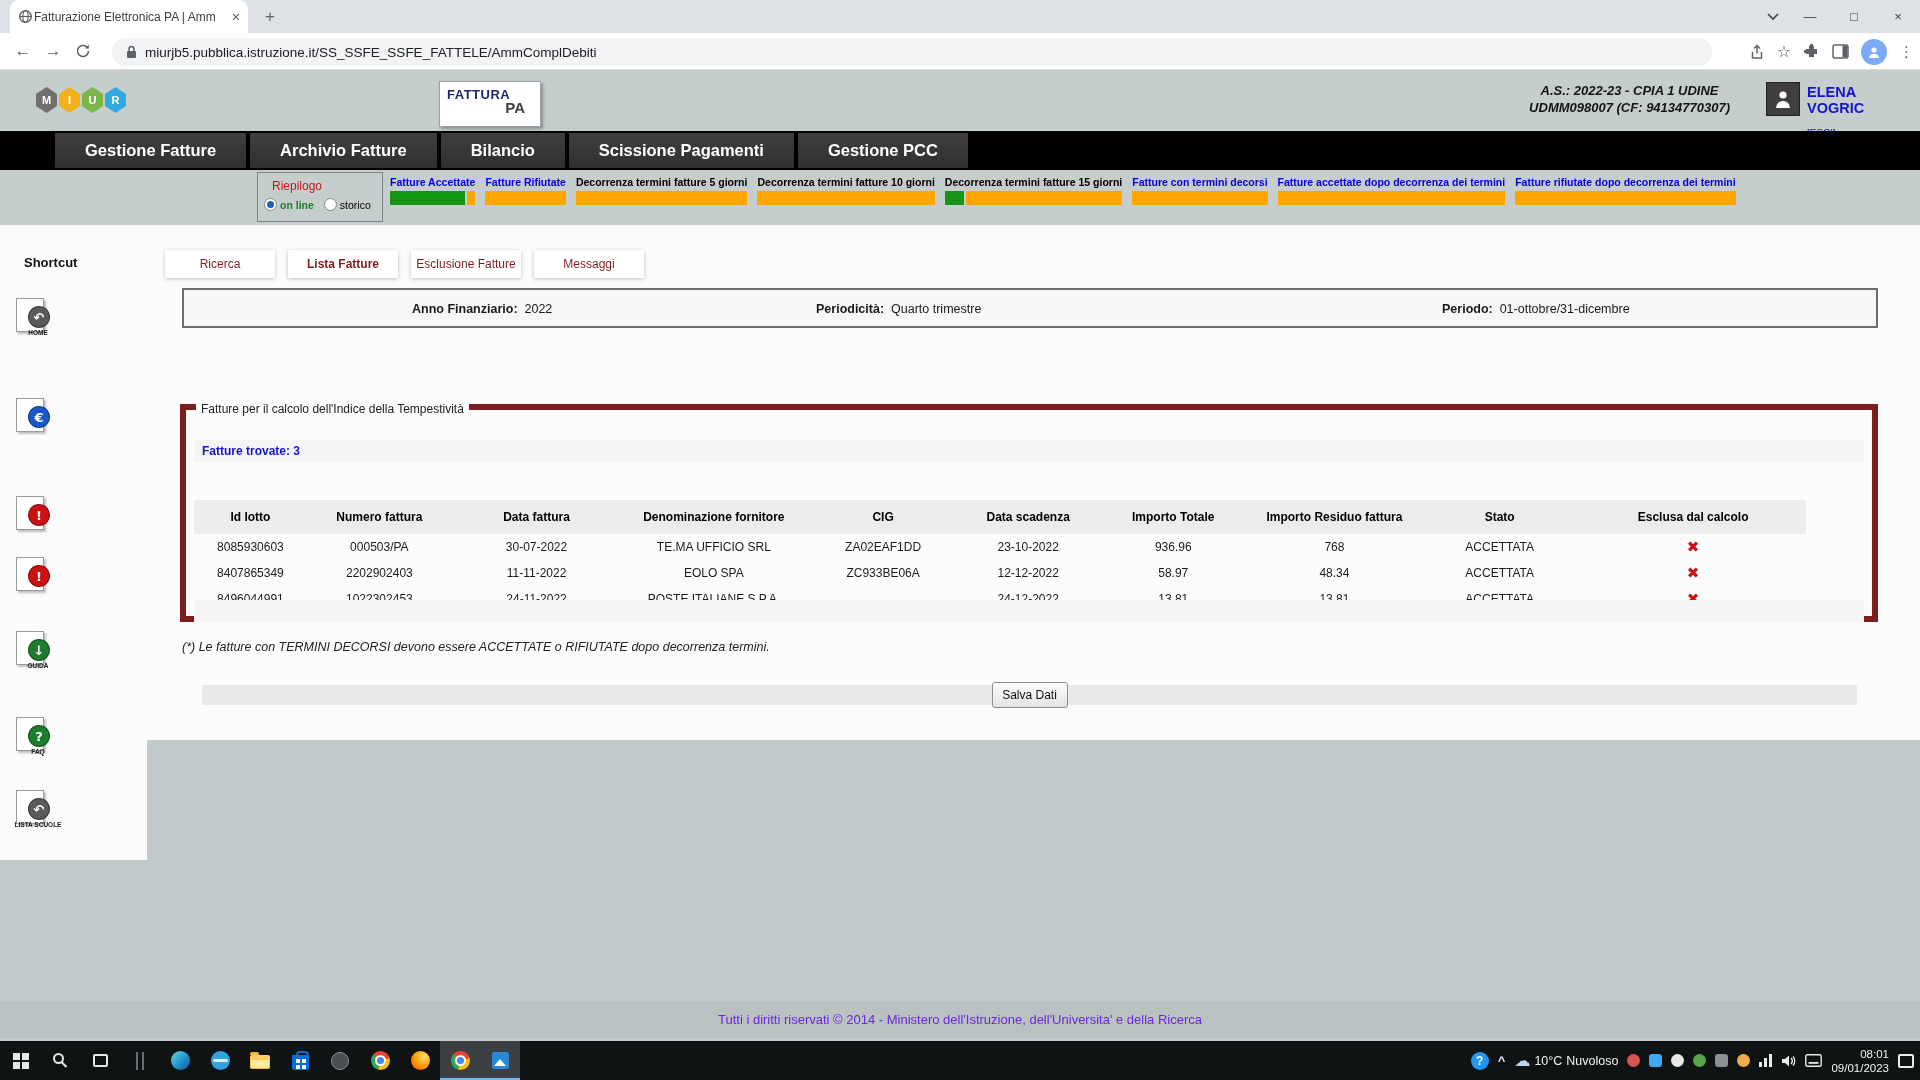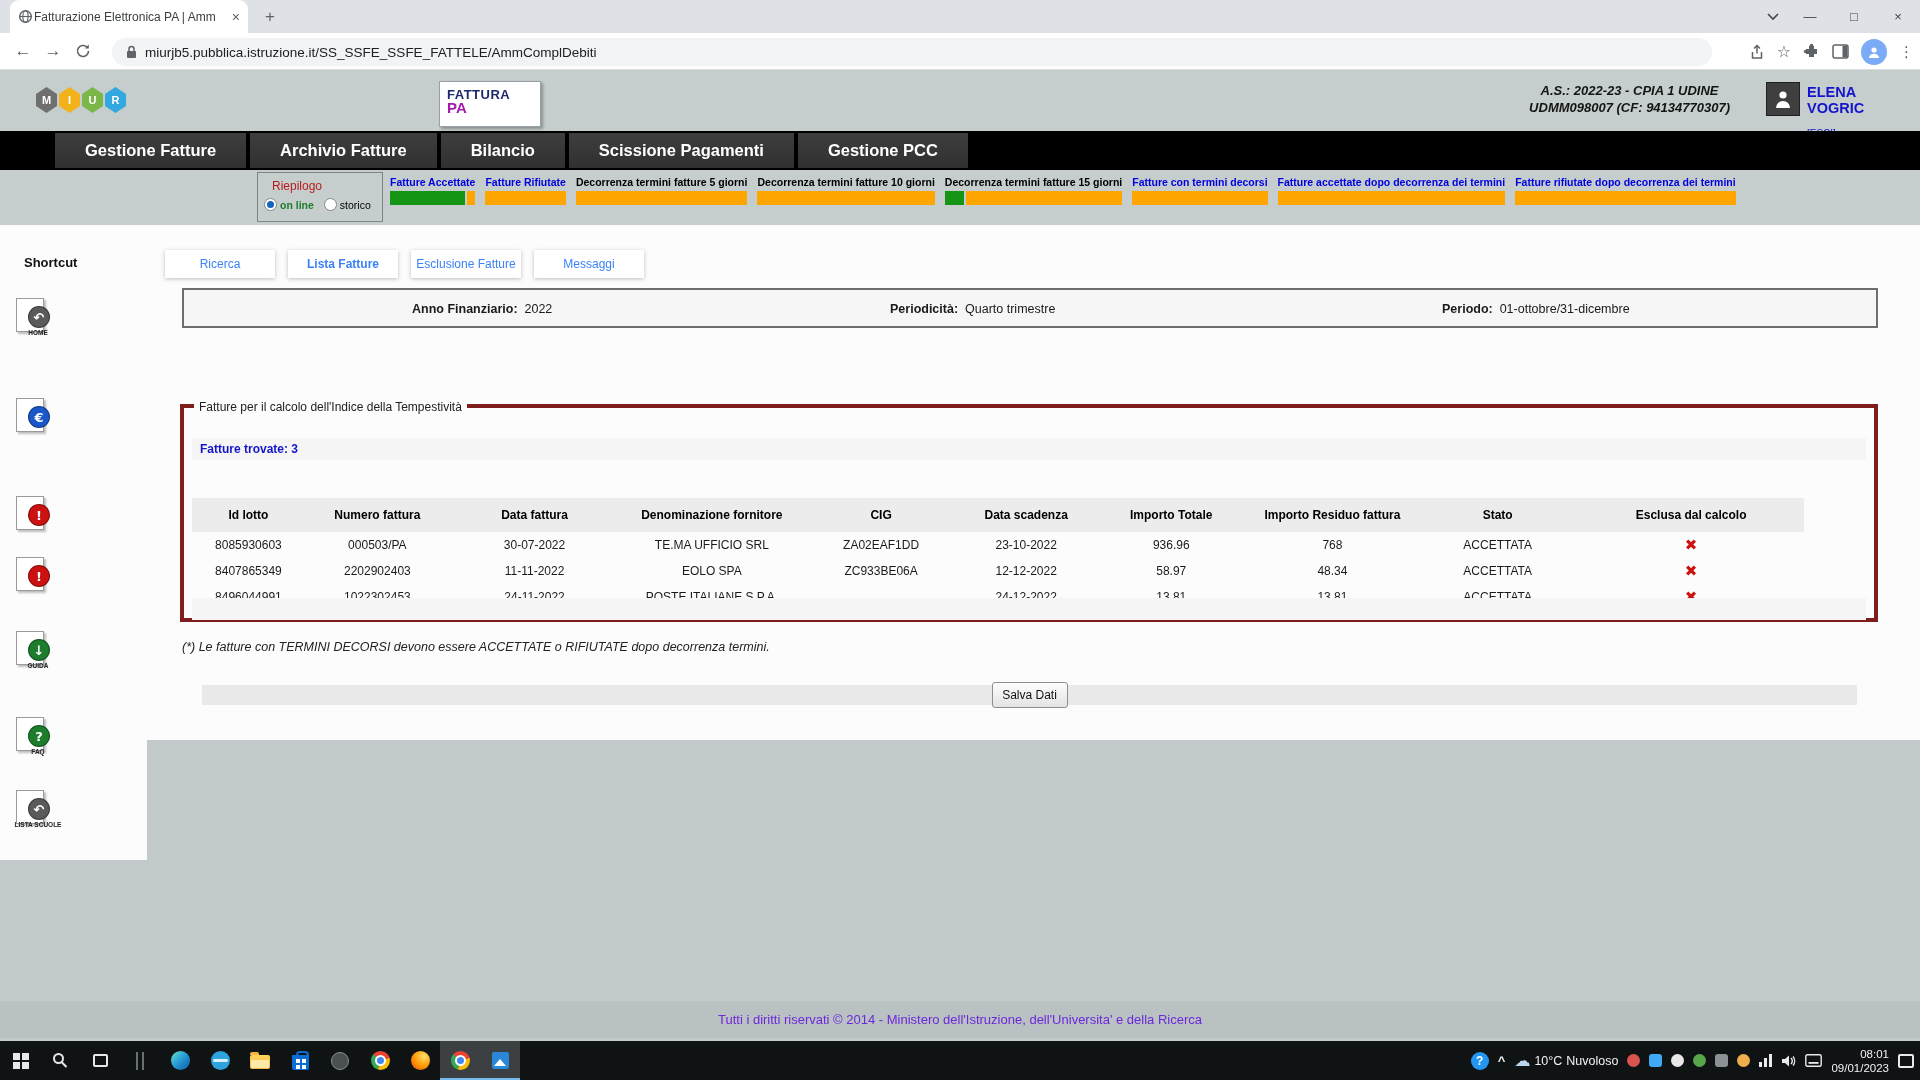--- a/index.html
+++ b/index.html
@@ -28,21 +28,21 @@
   .avatar-chip{width:26px;height:26px;border-radius:50%;background:#7baaf7;display:flex;align-items:center;justify-content:center}
   .dots{font-size:15px;color:#5f6368;font-family:"DejaVu Sans",sans-serif}
   .star{font-size:16px;color:#5f6368;font-family:"DejaVu Sans",sans-serif}
 
   
   .appheader{position:absolute;top:70px;left:0;width:1920px;height:61px;background:#c5cdcd}
   .miur{position:absolute;left:36px;top:17px;display:flex;gap:2px}
   .miur-d{width:21px;height:26px;clip-path:polygon(50% 0,100% 27%,100% 73%,50% 100%,0 73%,0 27%);display:flex;align-items:center;justify-content:center;color:#fff;font-weight:bold;font-size:11px}
   .fatlogo{position:absolute;left:439px;top:11px;width:102px;height:46px;background:#fff;border:1px solid #9aa0a8;box-shadow:2px 2px 3px rgba(0,0,0,.3);padding:5px 7px;overflow:hidden}
   .fatlogo .l1{font-size:13px;font-weight:bold;color:#1b2a6b;letter-spacing:.5px}
-  .fatlogo .l2{font-size:15px;font-weight:bold;color:#a21caf;text-align:left;margin-top:-3px;margin-right:8px}
+  .fatlogo .l2{font-size:15px;font-weight:bold;color:#404040;text-align:right;margin-top:-3px;margin-right:8px}
   .schooltxt{position:absolute;right:190px;top:12px;text-align:center;font-size:13px;font-weight:bold;font-style:italic;color:#141414;line-height:17px;white-space:nowrap}
   .hdr-avatar{position:absolute;right:120px;top:12px;width:34px;height:34px;background:#3f3f3f;border:1px solid #202020;display:flex;align-items:center;justify-content:center}
   .username{position:absolute;right:8px;top:14px;width:105px;font-size:14.5px;font-weight:bold;color:#1414cc;line-height:16px}
   .esci{font-size:10px;font-weight:normal;color:#1414cc;display:block;margin-top:10px}
 
   
   .navbar{position:absolute;top:131px;left:0;width:1920px;height:39px;background:#000;display:flex;align-items:center;padding-left:55px;gap:4px}
   .nav-btn{height:35px;background:linear-gradient(#3e3e3e,#303030);color:#fff;font-weight:bold;font-size:16.5px;display:flex;align-items:center;justify-content:center;padding:0 30px;cursor:pointer}
 
   
@@ -69,34 +69,34 @@
   .page{position:absolute;top:225px;left:0;width:1920px;height:816px;background:#c2cacb}
   .whiteband{position:absolute;top:0;left:0;width:1920px;height:515px;background:#fcfcfc}
   .sidestrip{position:absolute;top:0;left:0;width:147px;height:635px;background:#fcfcfc}
   .sc-title{position:absolute;left:24px;top:30px;font-size:13px;font-weight:bold;color:#111}
   .sc{position:absolute;left:10px;width:56px;text-align:center;cursor:pointer}
   .sc-sheet{position:absolute;left:6px;top:0;width:28px;height:34px;background:#fff;border:1px solid #9a9a9a;box-shadow:2px 2px 2px rgba(0,0,0,.25)}
   .sc-badge{position:absolute;left:18px;top:8px;width:22px;height:22px;border-radius:50%;color:#fff;font-weight:bold;font-size:13px;display:flex;align-items:center;justify-content:center;border:1px solid rgba(0,0,0,.35);font-family:"DejaVu Sans",sans-serif}
   .sc-label{position:absolute;left:-6px;top:31px;width:68px;font-size:6.5px;font-weight:bold;color:#222;line-height:7px}
 
   .ptabs{position:absolute;left:165px;top:25px;display:flex;gap:13px}
-  .ptab{width:110px;height:28px;background:#fff;box-shadow:0 1px 4px rgba(0,0,0,.25);display:flex;align-items:center;justify-content:center;font-size:12px;color:#3b82f6;cursor:pointer}
+  .ptab{width:110px;height:28px;background:#fff;box-shadow:0 1px 4px rgba(0,0,0,.25);display:flex;align-items:center;justify-content:center;font-size:12px;color:#7f1d1d;cursor:pointer}
   .ptab.active{font-weight:bold}
 
   .infobox{position:absolute;left:182px;top:63px;width:1696px;height:40px;border:2px solid #6e6e6e;background:#f6f6f6}
   .inf-item{position:absolute;top:12px;font-size:12.5px;color:#1a1a1a;white-space:nowrap}
   .inf-l{font-weight:bold}
-  .inf-anno{left:228px}.inf-per{left:706px}.inf-prd{left:1258px}
+  .inf-anno{left:228px}.inf-per{left:632px}.inf-prd{left:1258px}
 
   .yellowbox{position:absolute;left:182px;top:122px;width:1696px;height:36px;border:2px solid #6e6e6e;background:#fff;padding:3px}
   .yellowin{width:100%;height:100%;background:#ffff00;position:relative}
   .ytext{position:absolute;top:6px;font-size:12.5px;font-weight:bold;color:#1414cc;white-space:nowrap}
   .y1{left:8px}.y2{left:990px}
 
-  .fieldset{position:absolute;left:180px;top:179px;width:1698px;height:218px;border:4px solid #7f1d1d}
+  .fieldset{position:absolute;left:180px;top:179px;width:1698px;height:218px;border:6px solid #7f1d1d}
   .legend{position:absolute;left:10px;top:-8px;background:#fcfcfc;padding:0 5px;font-size:12px;color:#222}
   .foundrow{position:absolute;left:8px;top:30px;right:8px;height:22px;background:#f5f5f5;display:flex;align-items:center;padding-left:8px;font-size:12px;font-weight:bold;color:#1414cc}
   .invtable{position:absolute;left:8px;top:90px;width:1612px;border-collapse:collapse}
   .invtable th{background:#ececec;font-size:12px;font-weight:bold;color:#000;height:34px;white-space:nowrap}
   .invtable td{font-size:12px;color:#1a1a1a;height:26px;text-align:center;white-space:nowrap}
   .red-x{color:#cc1111;font-size:15px;font-weight:bold;font-family:"DejaVu Sans",sans-serif;cursor:pointer}
   .tailrow{position:absolute;left:8px;right:8px;top:190px;height:22px;background:#f5f5f5}
 
   .note{position:absolute;left:182px;top:415px;font-size:12.5px;font-style:italic;color:#222}
   .savebar{position:absolute;left:202px;top:460px;width:1655px;height:20px;background:#e9e9e9}

